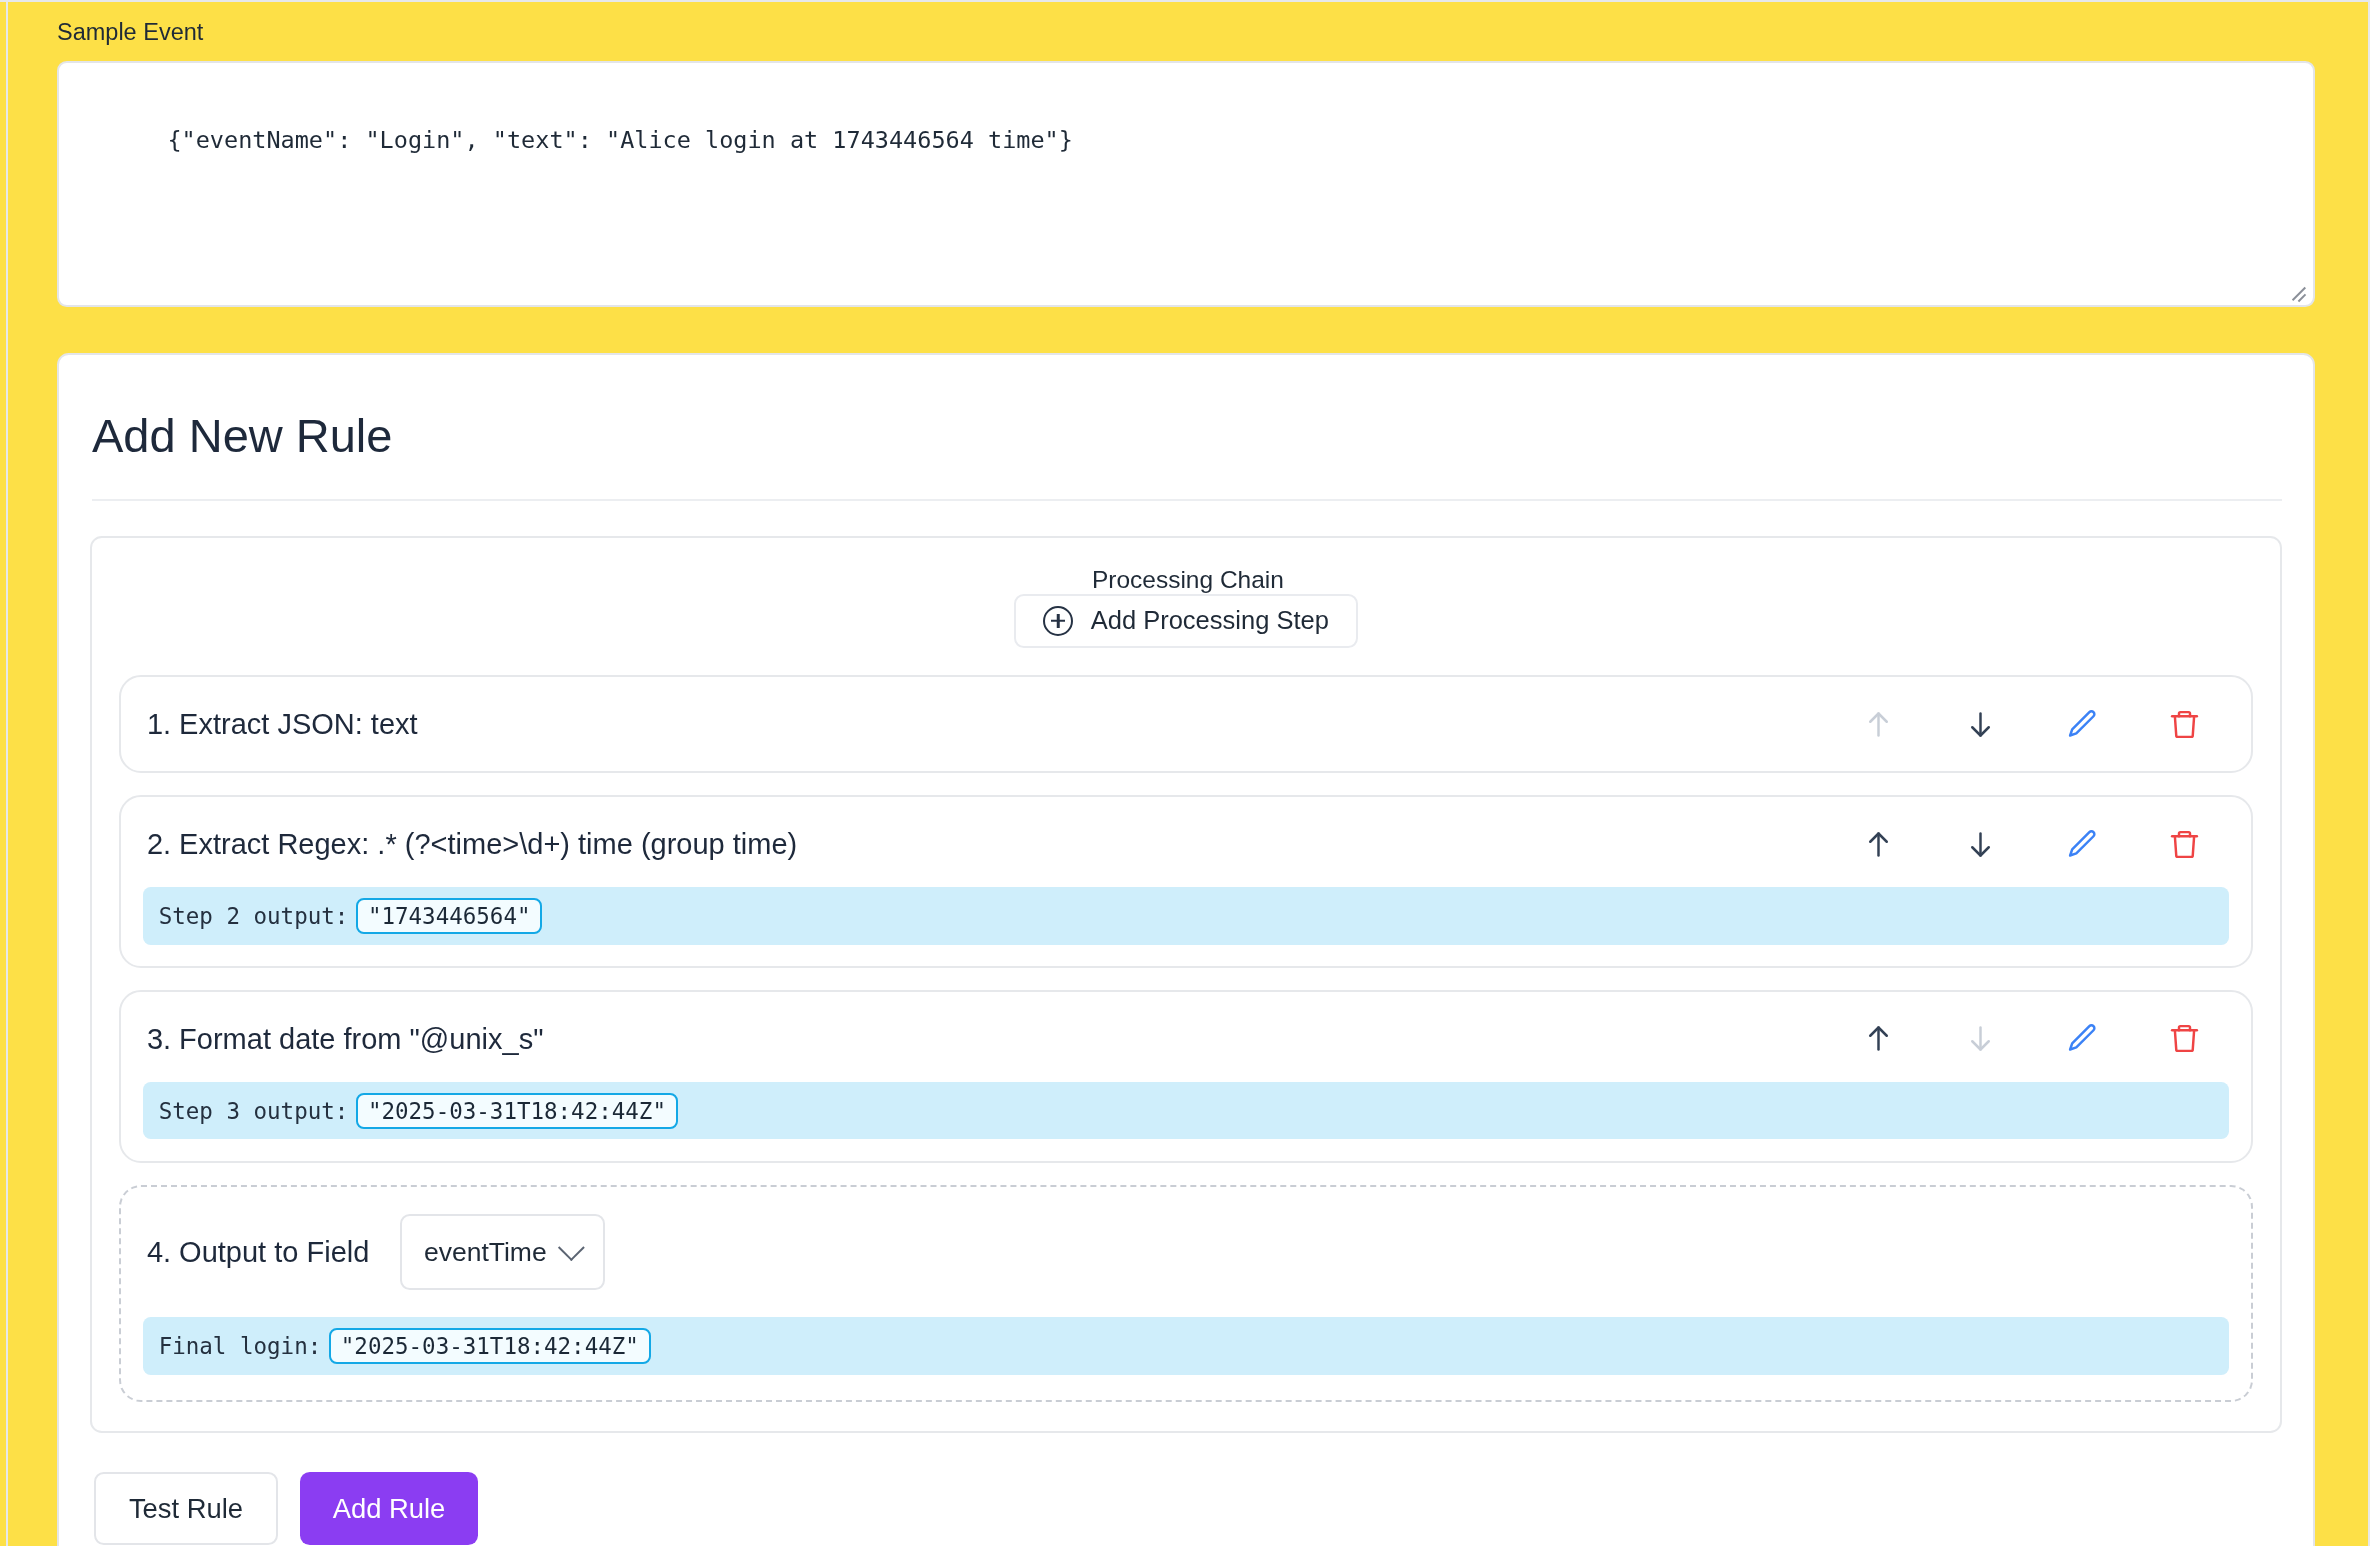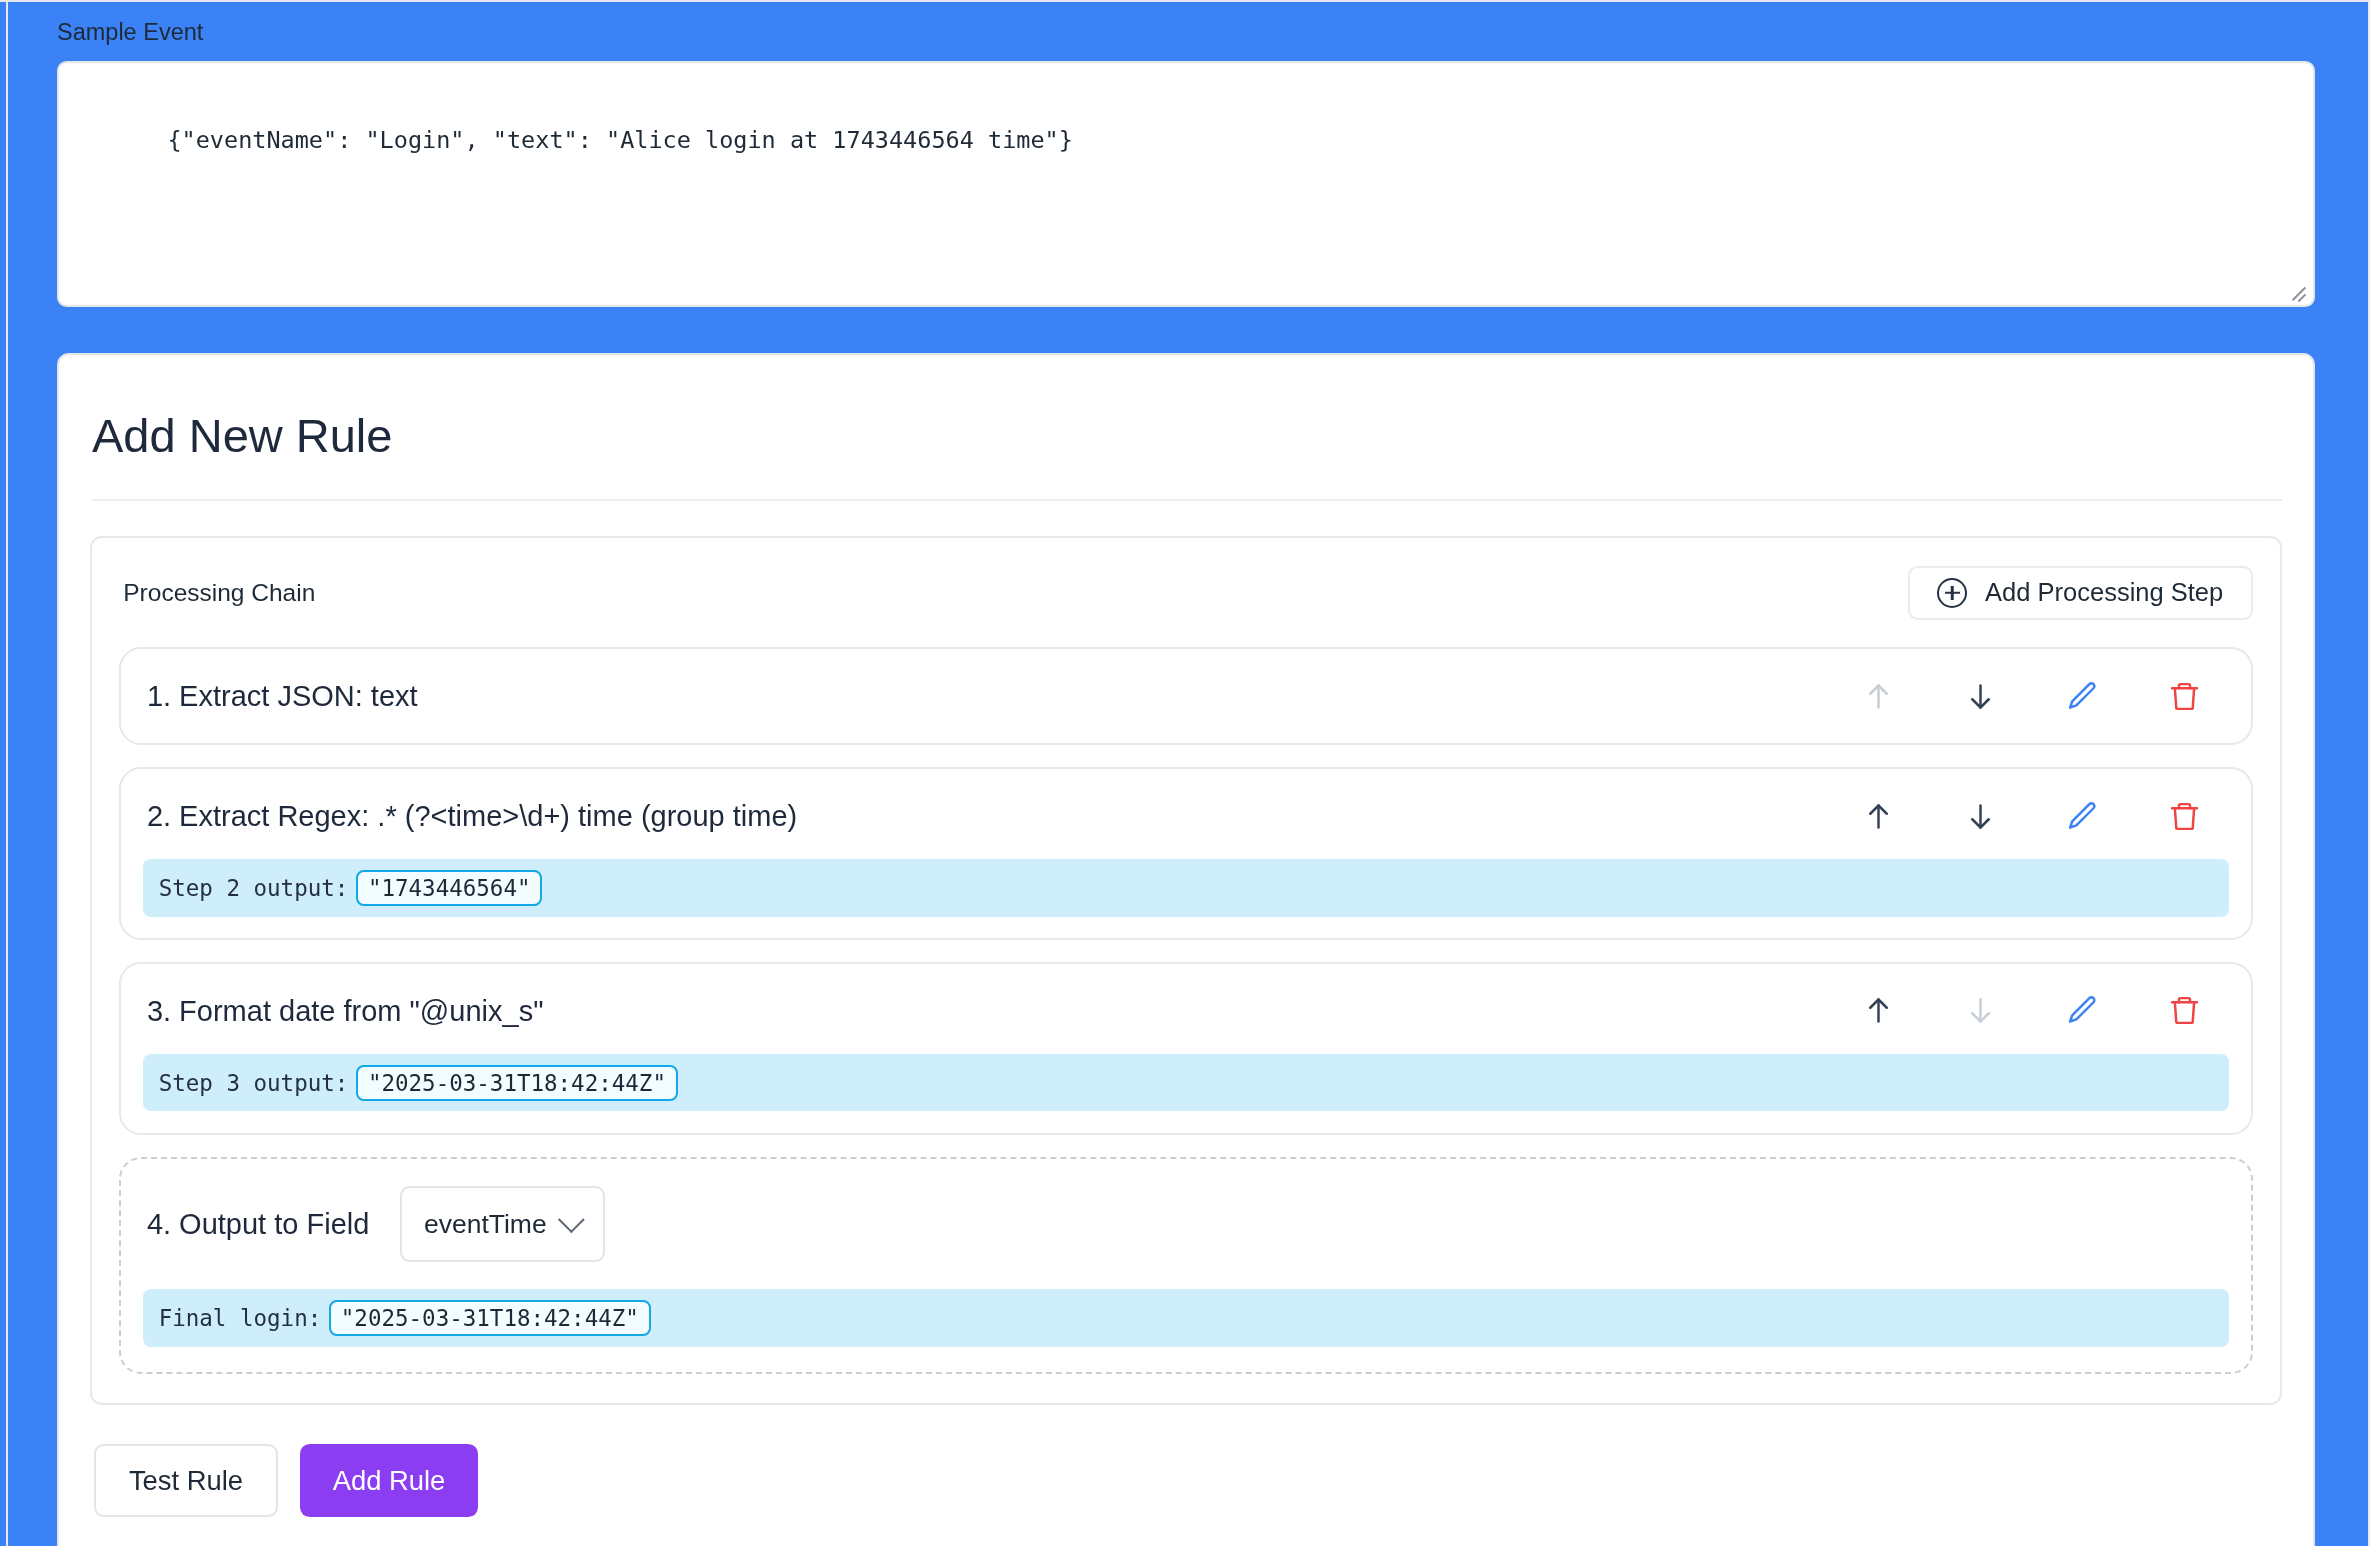--- a/index.html
+++ b/index.html
@@ -13,21 +13,21 @@
     font-family: "Liberation Sans", sans-serif;
     color: #1f2937;
     -webkit-font-smoothing: antialiased;
   }
 
   .page {
     position: relative;
     width: 2370px;
     height: 1547px;
     box-sizing: border-box;
-    background: #3b82f6;
+    background: #fde047;
     overflow: hidden;
   }
 
   
   .edge-rail-left {
     position: absolute;
     left: 0; top: 0; bottom: 0;
     width: 7.8px;
     border-right: 2px solid #e6e8eb;
     box-sizing: border-box;
@@ -123,20 +123,21 @@
     border: 2px solid #e6e8eb;
     border-radius: 11.8px;
     background: #ffffff;
     padding: 27.4px 27.4px 29px 27.4px;
   }
   .chain-head {
     display: flex;
     align-items: center;
     justify-content: space-between;
     margin-bottom: 27.4px;
+    flex-direction: column;
   }
   .chain-head-title {
     font-size: 24.5px;
     color: #1f2a37;
     margin-left: 3.9px;
   }
   .add-step-btn {
     display: inline-flex;
     align-items: center;
     gap: 17.6px;

